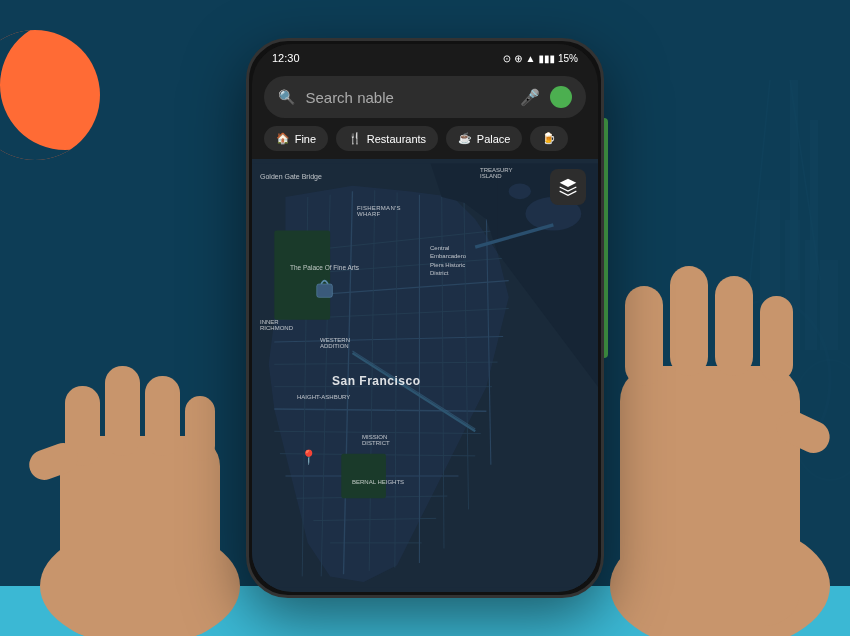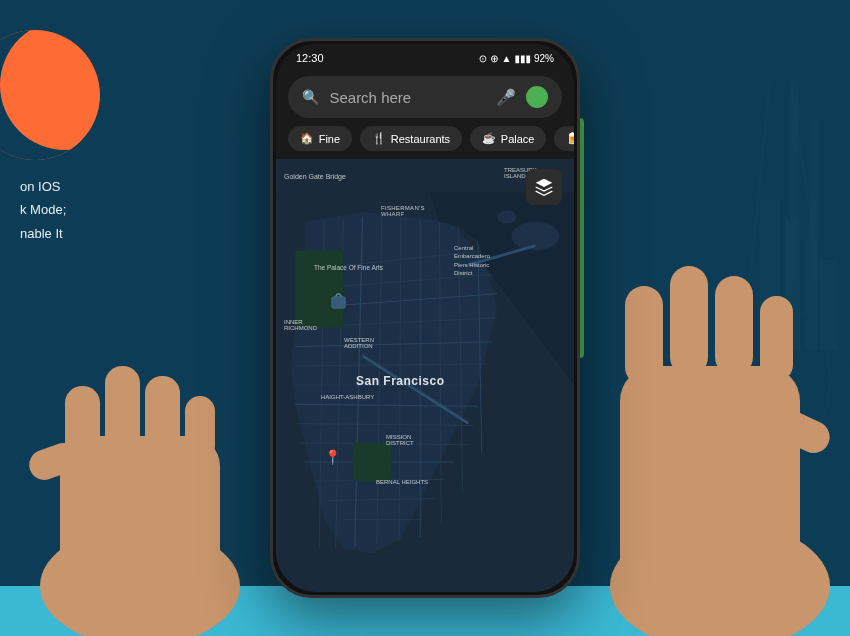--- a/index.html
+++ b/index.html
@@ -62,21 +62,21 @@
       height: 50px;
       background: #3bb8d4;
     }
 
     
     .phone-wrapper {
       position: absolute;
       left: 50%;
       top: 50%;
       transform: translate(-50%, -50%);
-      width: 310px;
+      width: 358px;
       height: 560px;
     }
 
     .phone-outer {
       position: absolute;
       inset: 0;
       background: #111111;
       border-radius: 42px;
       border: 3px solid #333;
       overflow: hidden;
@@ -265,25 +265,20 @@
 
     <line x1="220" y1="80" x2="200" y2="280" stroke="#1e5a7a" stroke-width="1.5" opacity="0.5"></line>
     <line x1="240" y1="80" x2="270" y2="280" stroke="#1e5a7a" stroke-width="1.5" opacity="0.5"></line>
 
     <ellipse cx="220" cy="380" rx="60" ry="80" stroke="#1a4f6e" stroke-width="3" fill="none" opacity="0.4"></ellipse>
     <ellipse cx="280" cy="420" rx="40" ry="60" stroke="#1a4f6e" stroke-width="2" fill="none" opacity="0.3"></ellipse>
   </svg>
 
   <div class="crescent"></div>
 
-  <div class="side-text">
-    <div>on IOS</div>
-    <div>k Mode;</div>
-    <div>nable It</div>
-  </div>
 
   <div class="bottom-bar"></div>
 
   <svg class="hand-svg-left" viewBox="0 0 280 400" fill="none" xmlns="http://www.w3.org/2000/svg">
     <ellipse cx="140" cy="350" rx="100" ry="60" fill="#c8956c"></ellipse>
     <rect x="60" y="200" width="160" height="200" rx="30" fill="#c8956c"></rect>
 
     <rect x="65" y="150" width="35" height="80" rx="17" fill="#c8956c"></rect>
     <rect x="105" y="130" width="35" height="90" rx="17" fill="#c8956c"></rect>
     <rect x="145" y="140" width="35" height="80" rx="17" fill="#c8956c"></rect>
@@ -312,27 +307,27 @@
   <div class="phone-outer">
     <div class="phone-screen">
 
       <div class="status-bar">
         <span>12:30</span>
         <div class="status-icons">
           <span>⊙</span>
           <span>⊕</span>
           <span>▲</span>
           <span>▮▮▮</span>
-          <span>92%</span>
+          <span>15%</span>
         </div>
       </div>
 
       <div class="search-bar">
         <span class="search-icon-home">🔍</span>
-        <span class="search-text">Search here</span>
+        <span class="search-text">Search nable</span>
         <span class="mic-icon">🎤</span>
         <div class="green-dot"></div>
       </div>
 
       <div class="chips-row">
         <div class="chip">
           <span class="chip-icon">🏠</span>
           <span>Fine</span>
         </div>
         <div class="chip">

